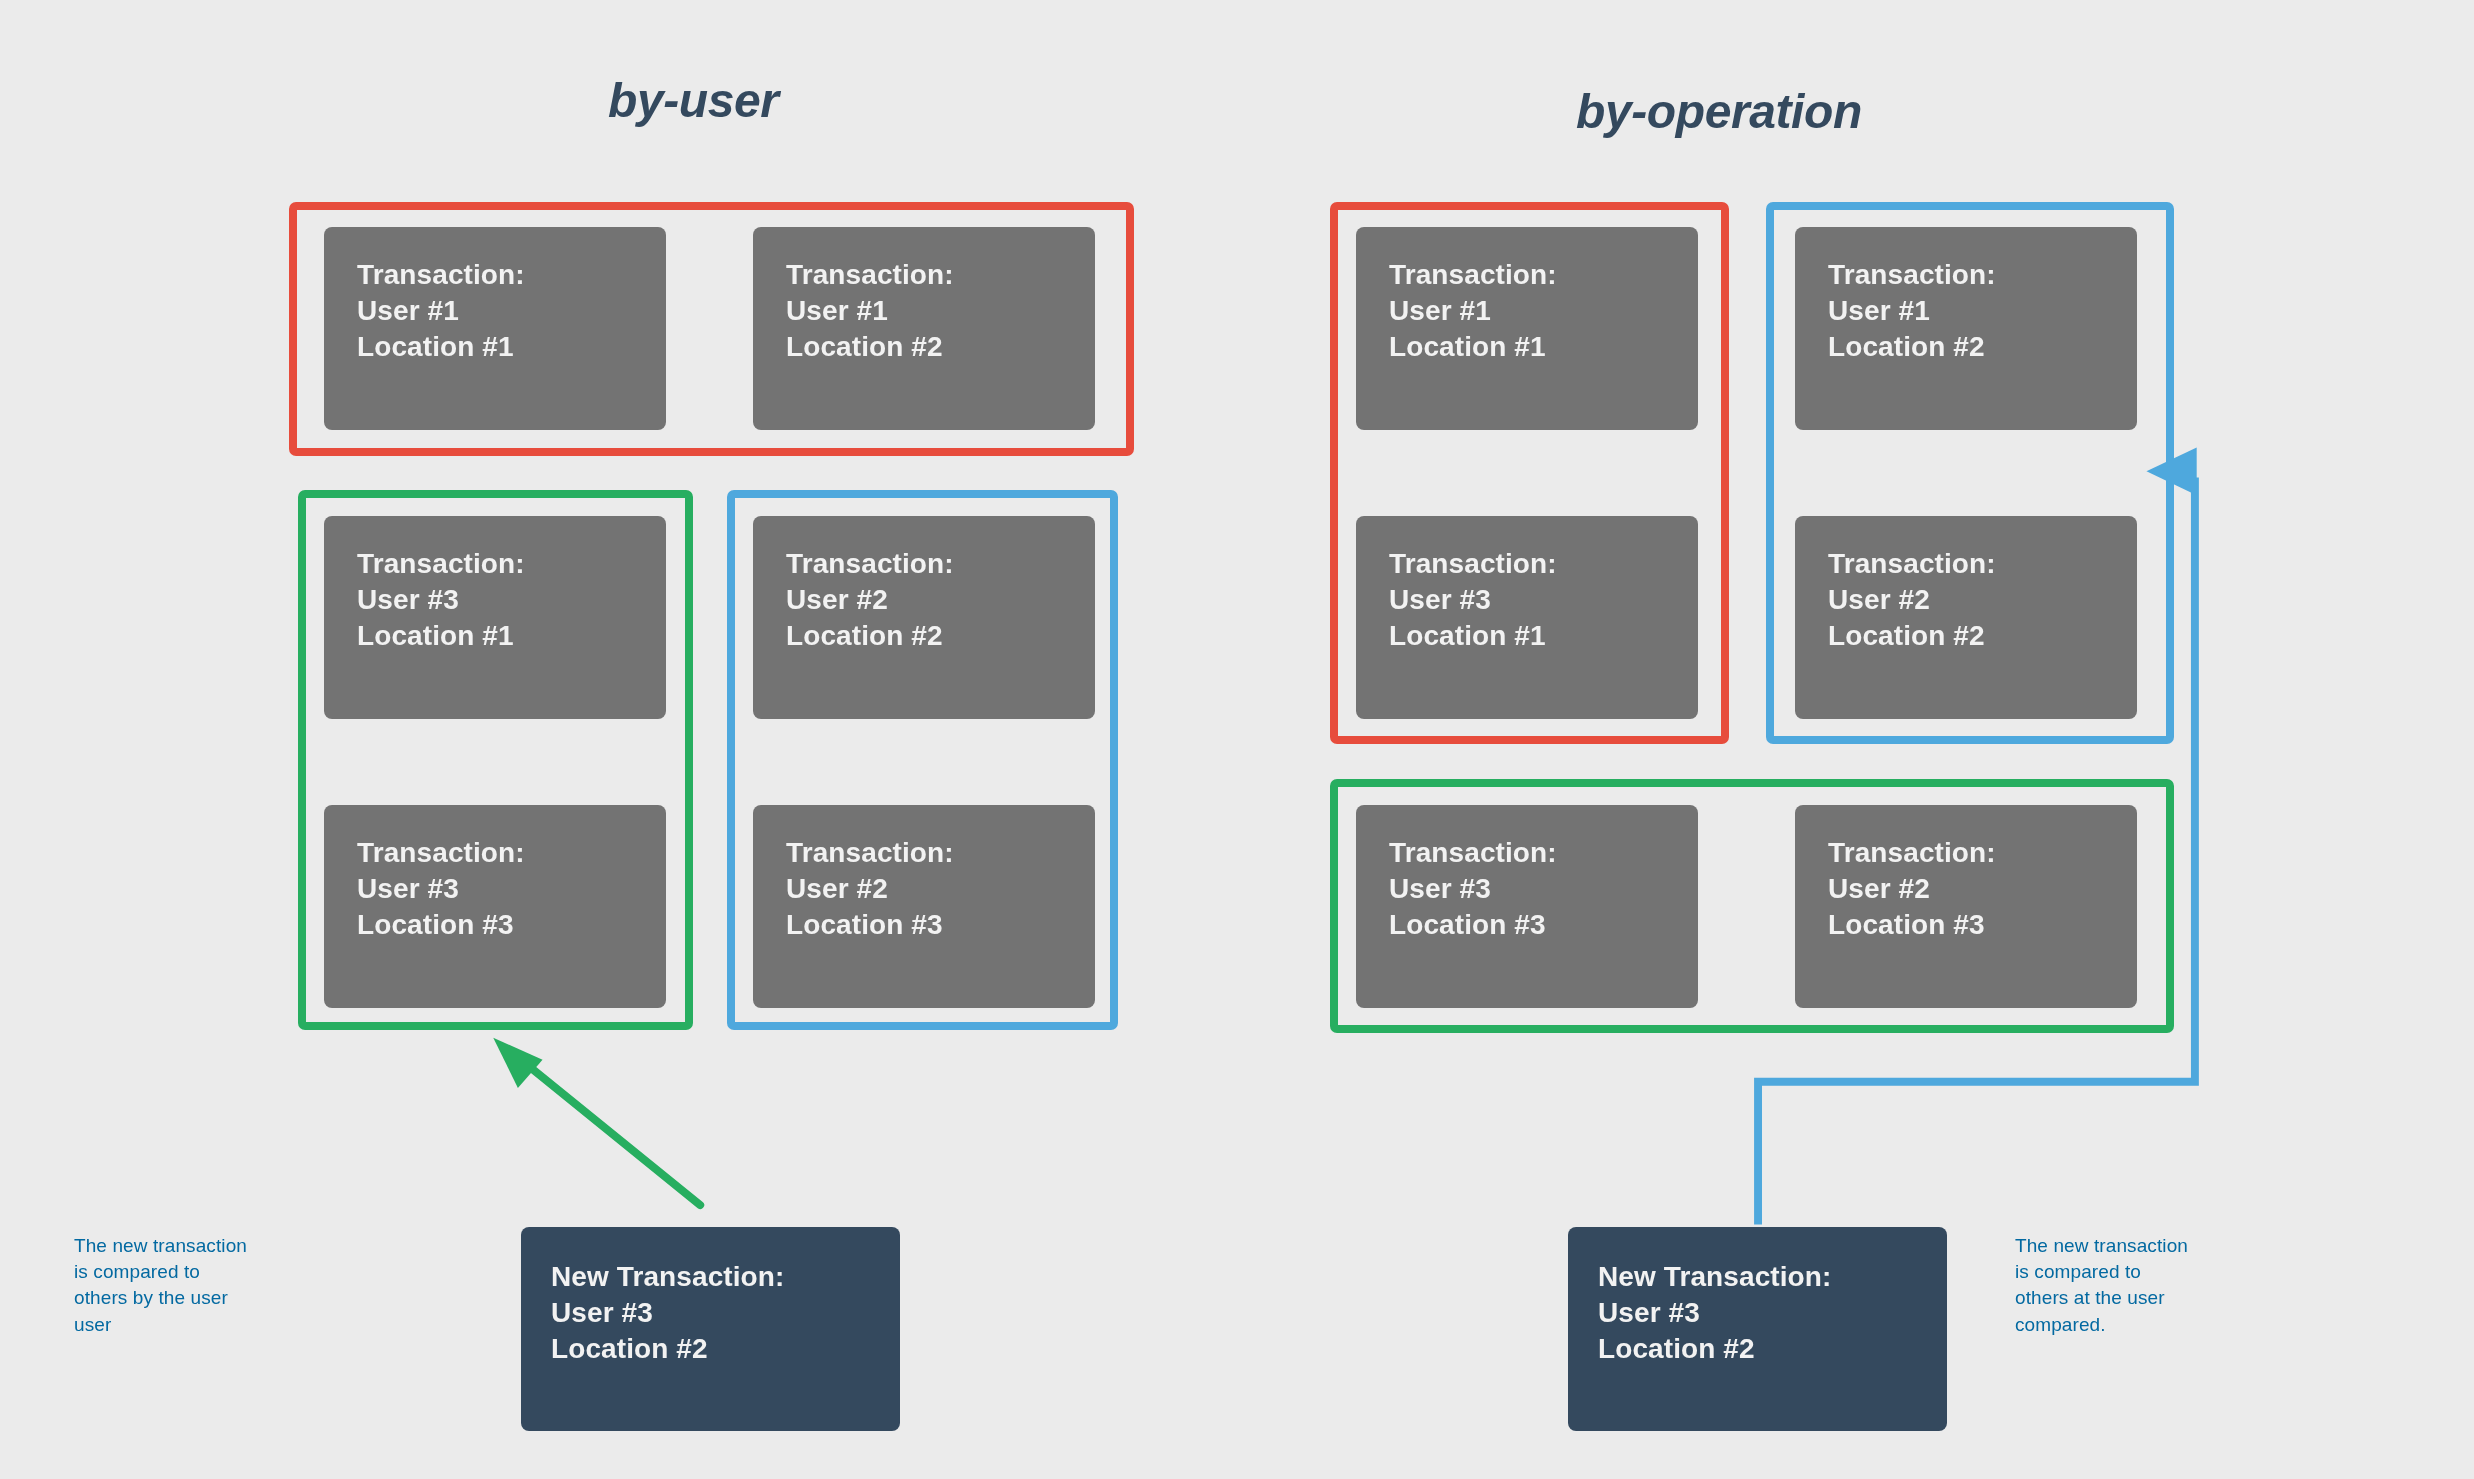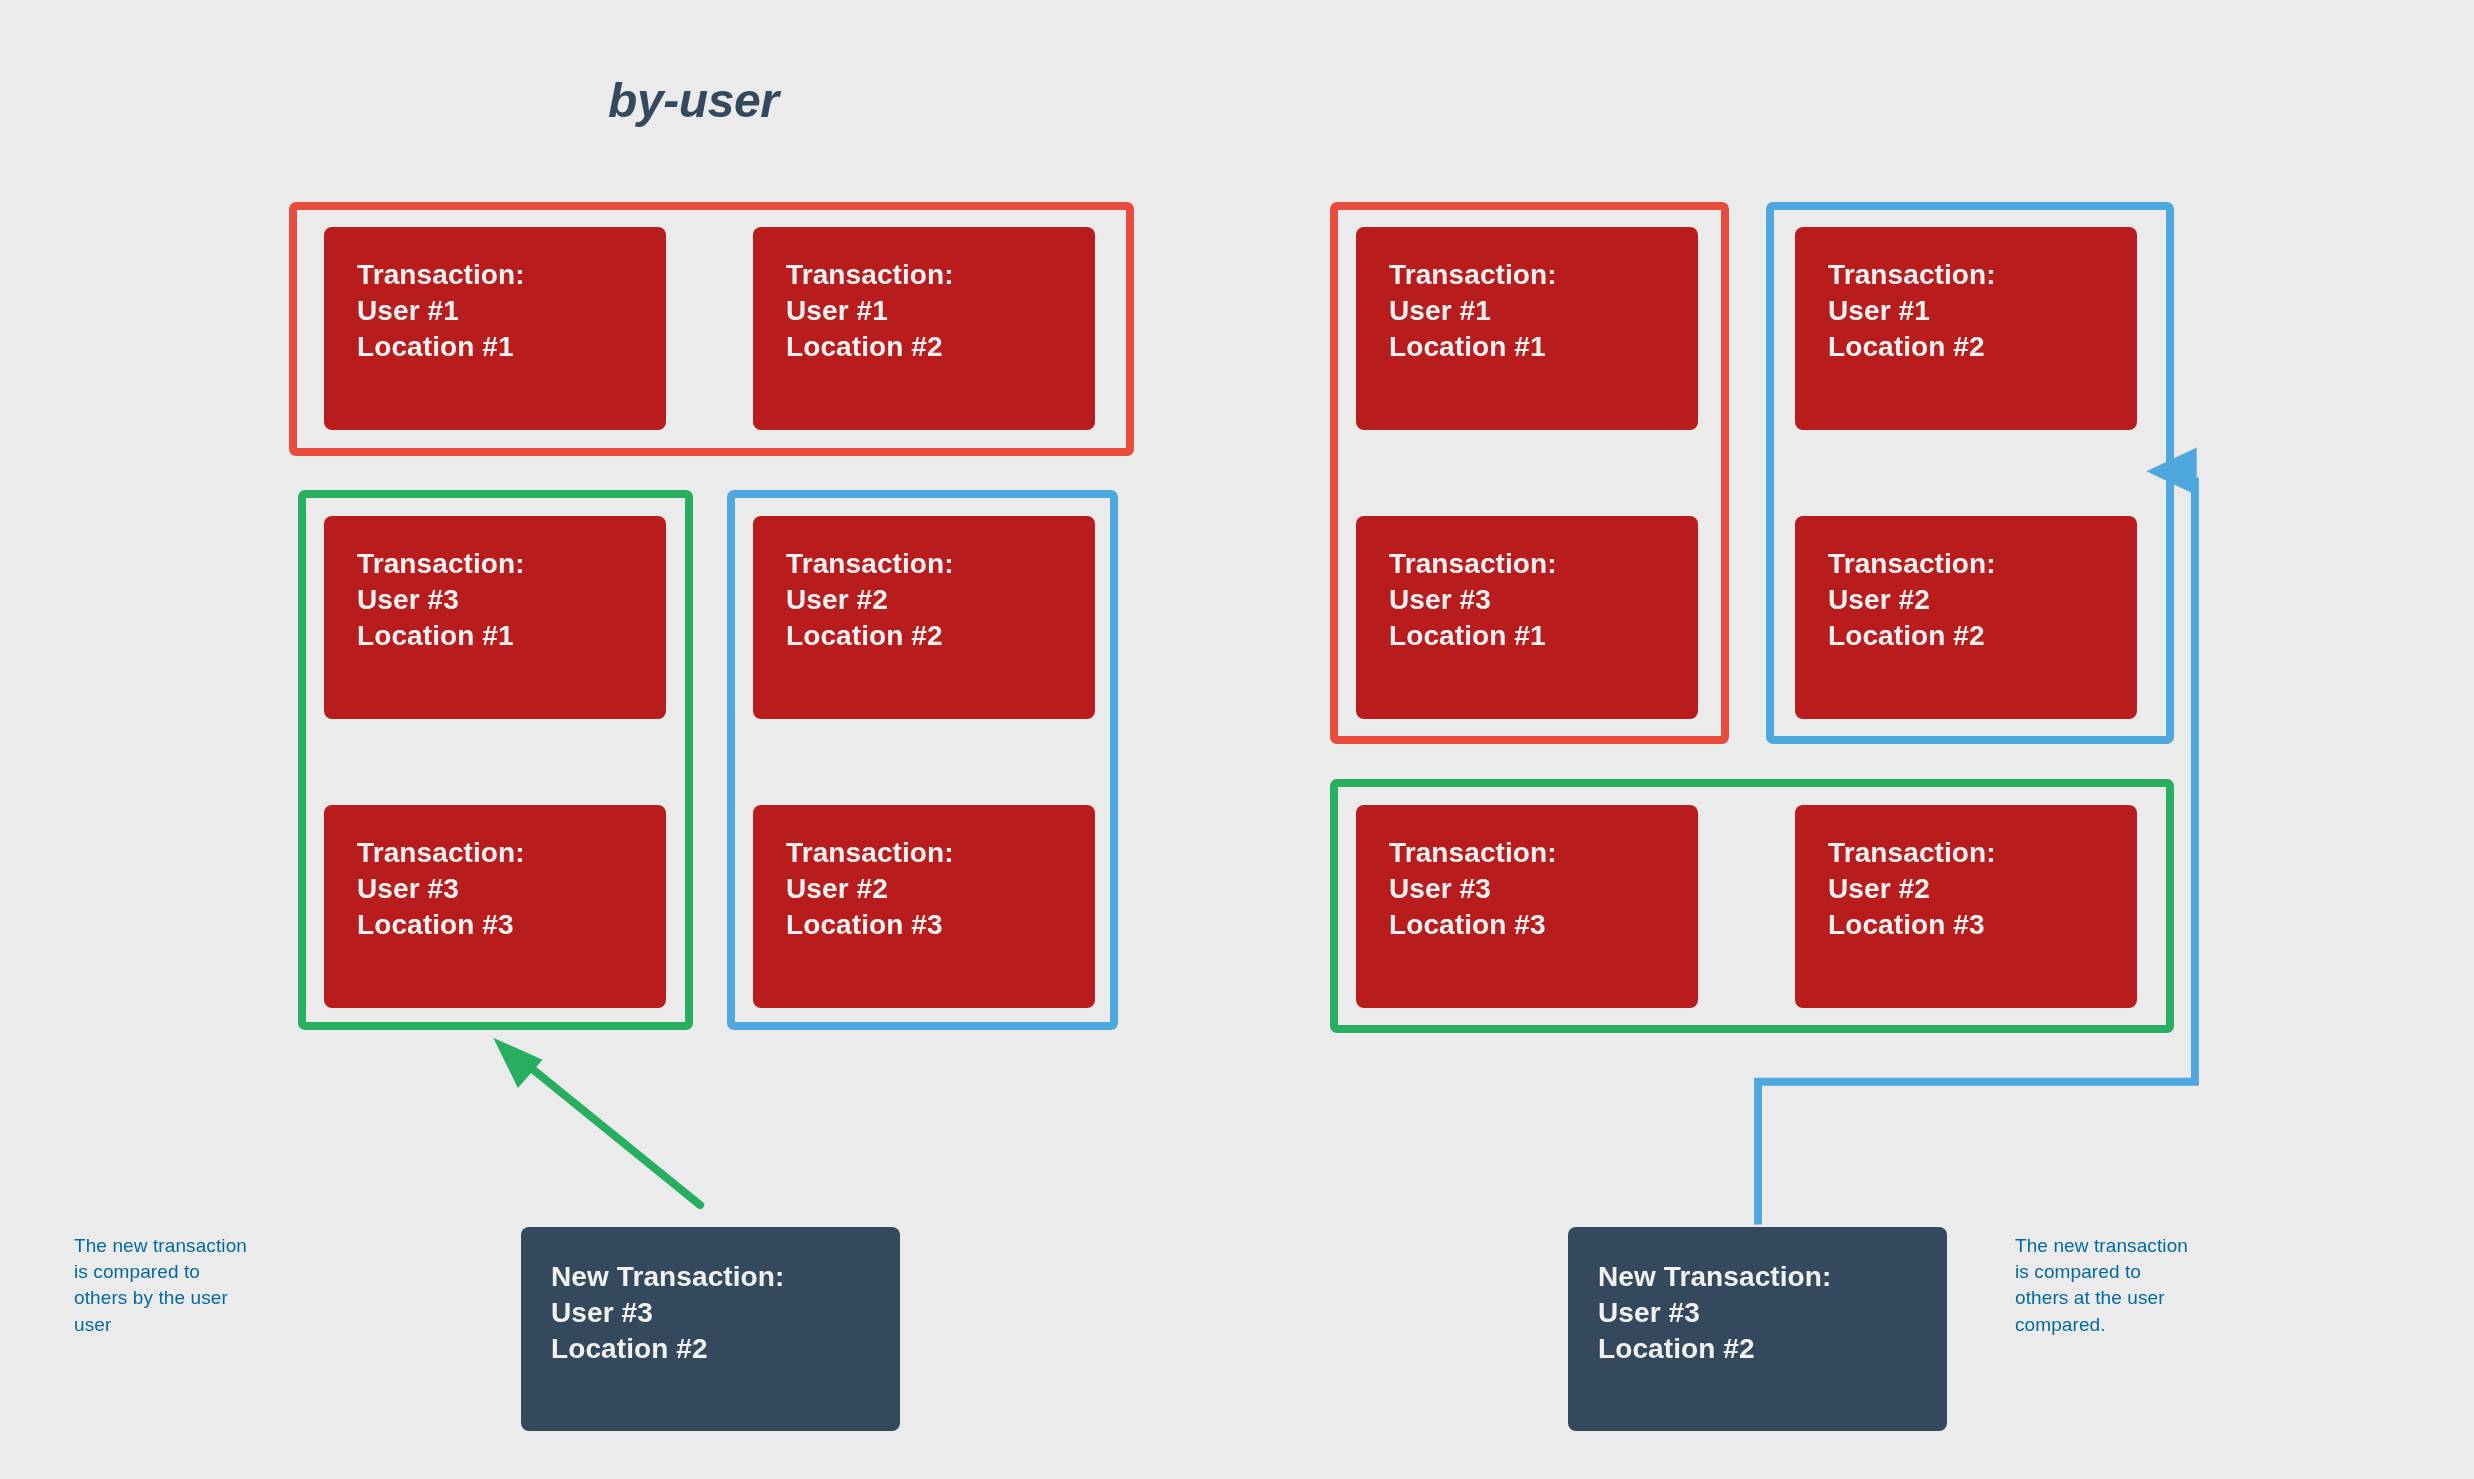--- a/index.html
+++ b/index.html
@@ -35,21 +35,21 @@
     border-radius: 7px;
     background: transparent;
   }
   .group.red   { border-color: #e74c3c; }
   .group.green { border-color: #27ae60; }
   .group.blue  { border-color: #4ea8dd; }
 
   .txn {
     position: absolute;
     box-sizing: border-box;
-    background: #b91c1c;
+    background: #737373;
     border-radius: 8px;
     color: #f2f2f2;
     font-size: 28px;
     font-weight: bold;
     line-height: 1.28;
     padding: 30px 0 0 33px;
     letter-spacing: 0.1px;
   }
   .txn .line { display: block; white-space: nowrap; }
 
@@ -84,20 +84,21 @@
     height: 1480px;
     pointer-events: none;
   }
 </style>
 </head>
 <body>
 
 <div id="canvas">
 
   <div class="panel-title" id="title-by-user">by-user</div>
+  <div class="panel-title" id="title-by-op">by-operation</div>
 
   <div class="group red" style="left:289px; top:202px; width:845px; height:254px;"></div>
 
   <div class="txn" style="left:324px; top:227px; width:342px; height:203px;">
     <span class="line">Transaction:</span>
     <span class="line">User #1</span>
     <span class="line">Location #1</span>
   </div>
 
   <div class="txn" style="left:753px; top:227px; width:342px; height:203px;">

